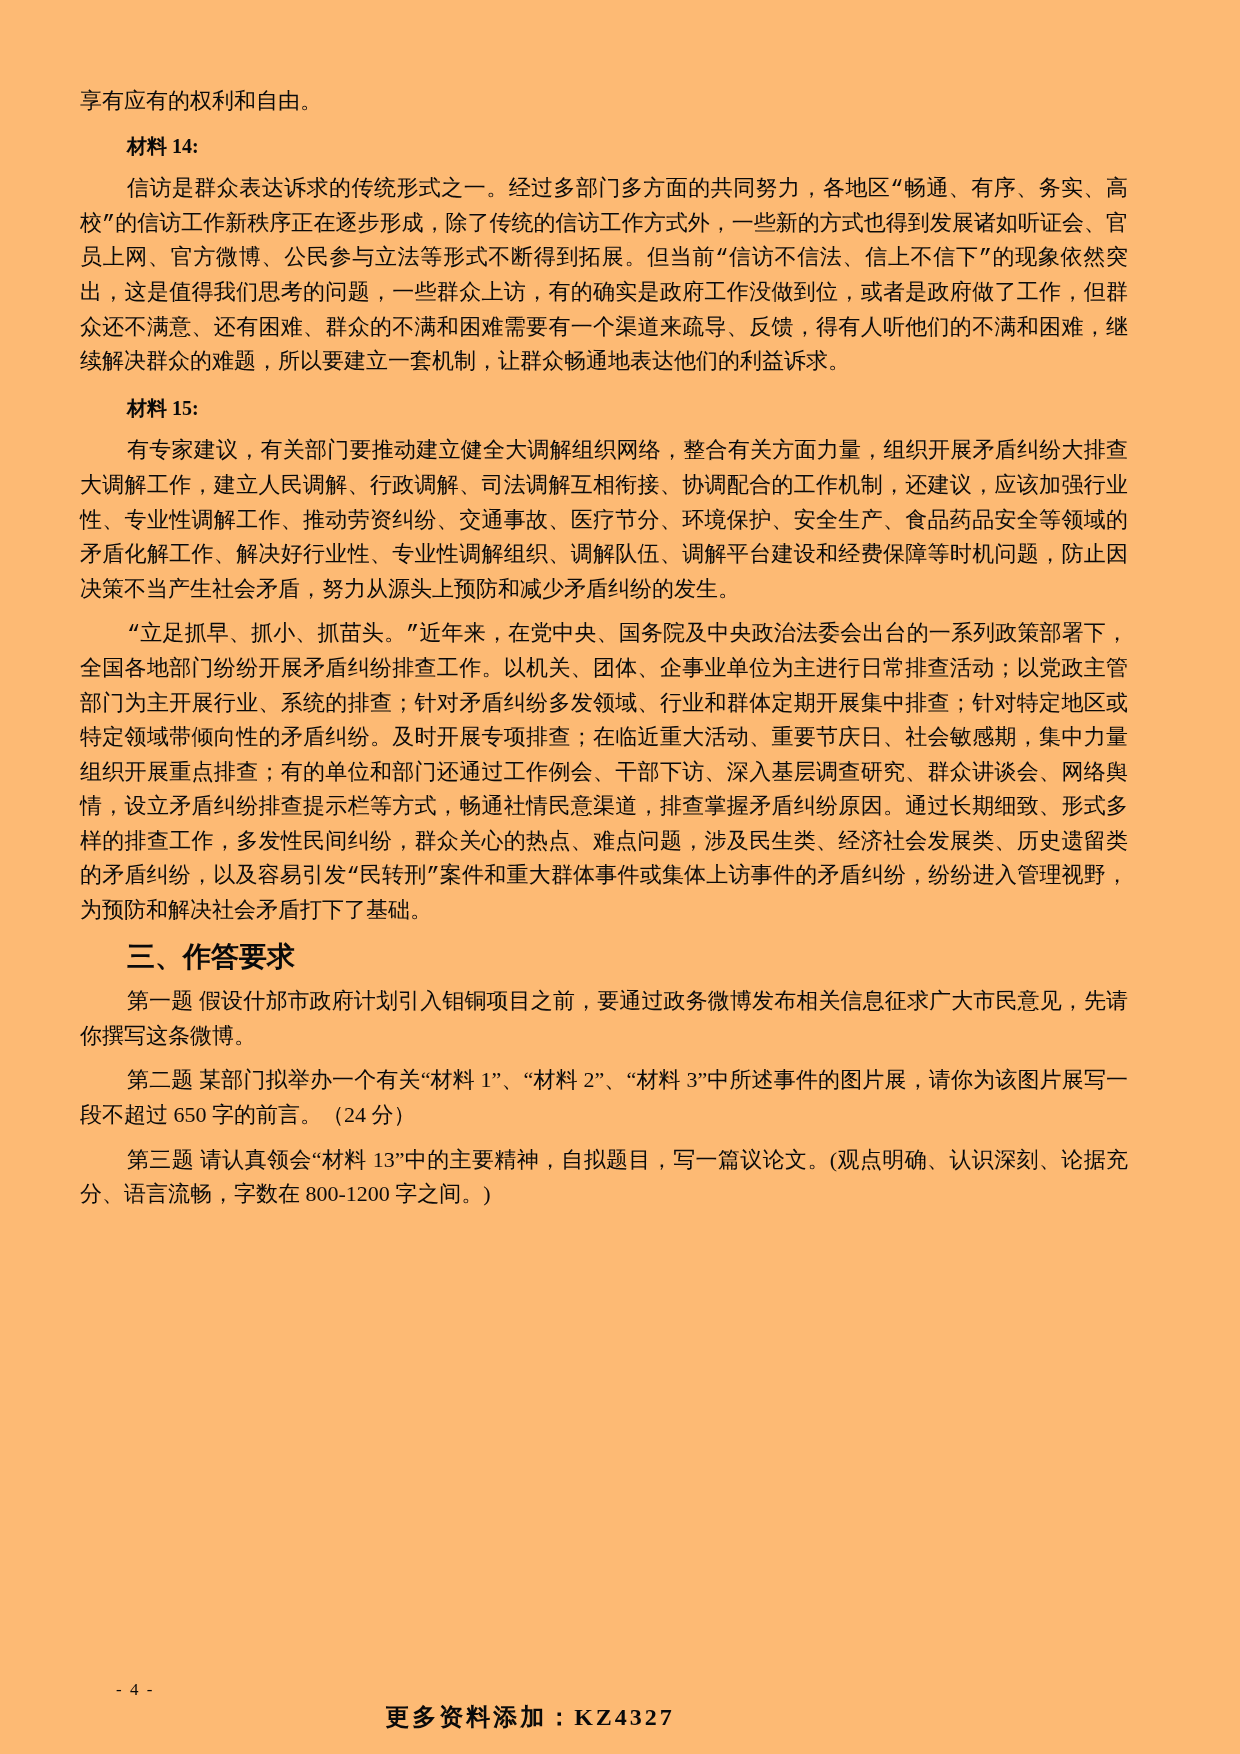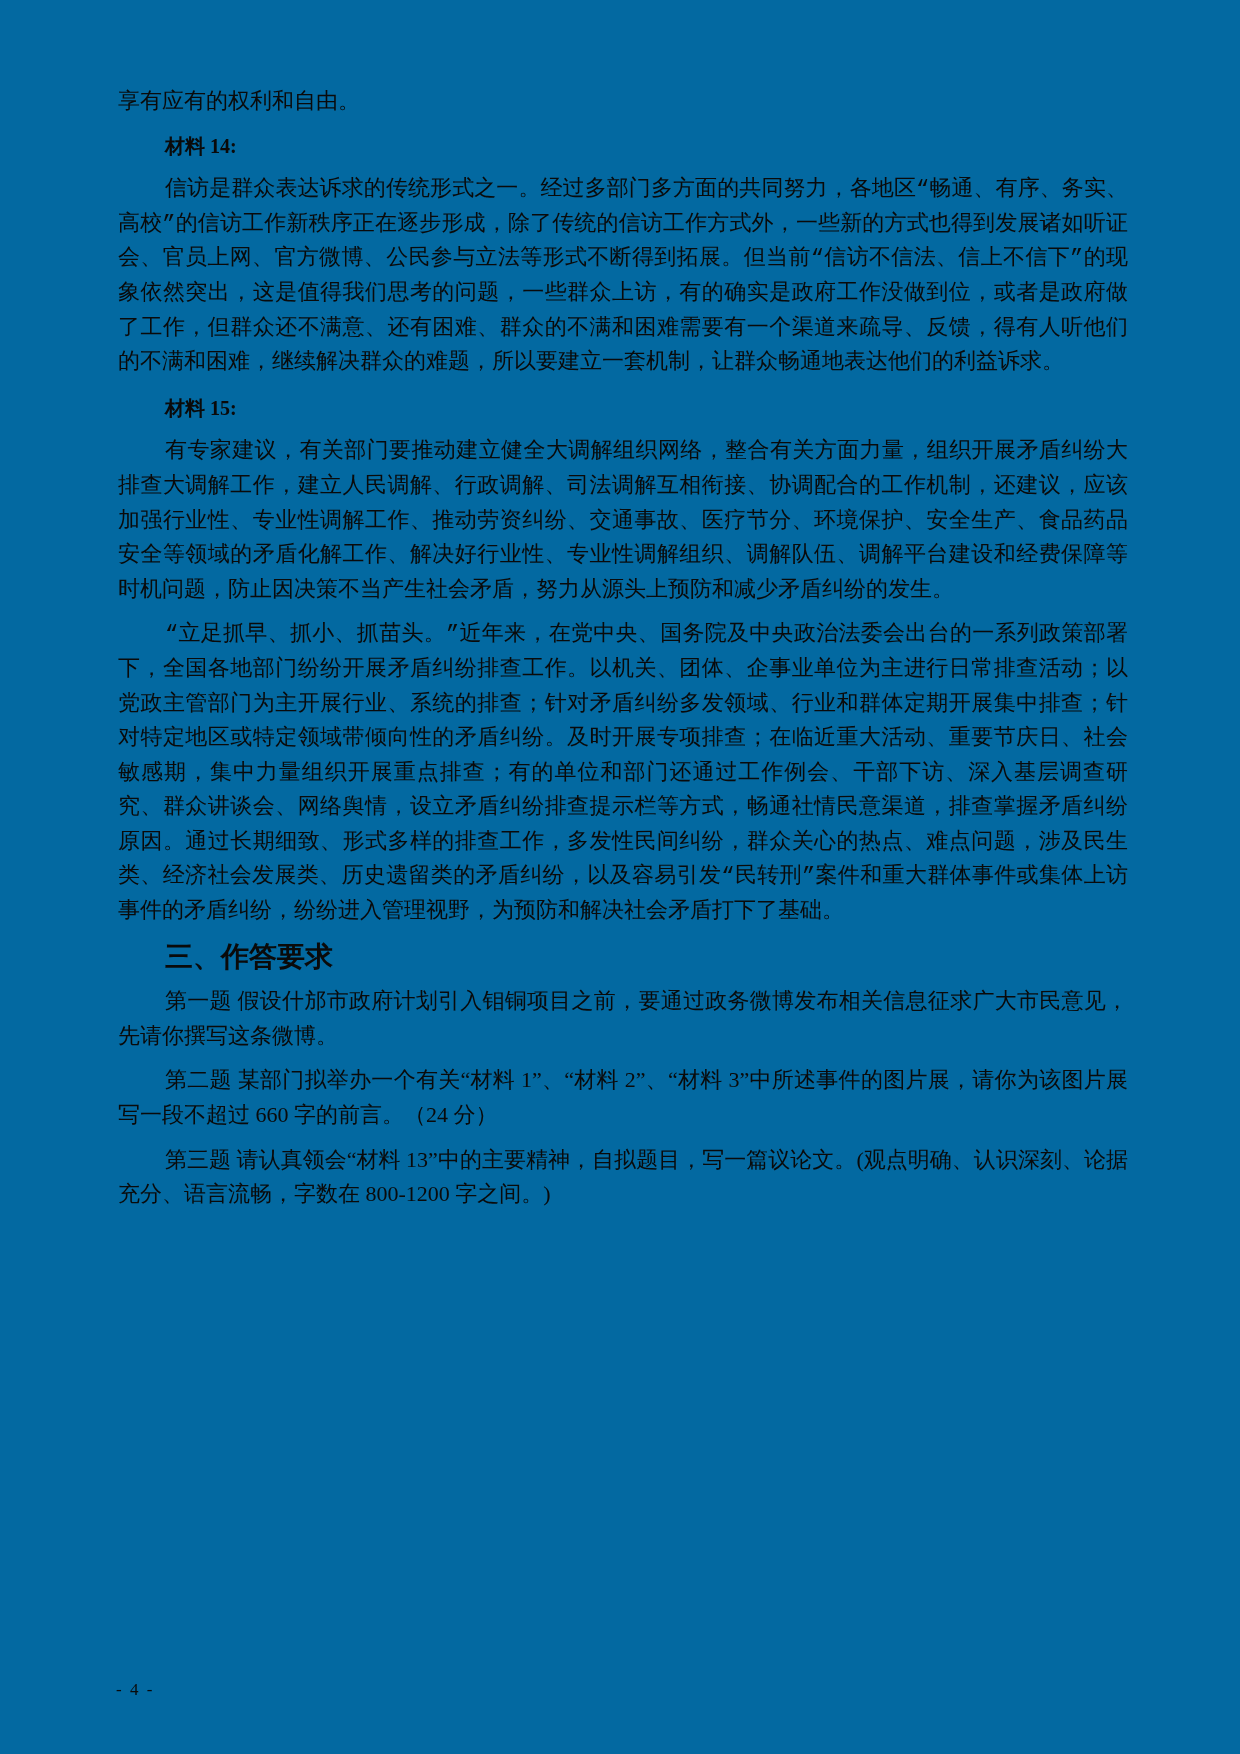--- a/index.html
+++ b/index.html
@@ -1,25 +1,25 @@
 <!DOCTYPE html>
 <html lang="zh"><head>
 <meta charset="utf-8">
 <style>
   html,body { margin:0; padding:0; background:#ffffff; }
   .page {
     position:relative;
     width:1240px; height:1754px;
-    background:#0369a1;
+    background:#fdba74;
     color:#0a0a0a;
     font-family:"Liberation Serif","DejaVu Serif",serif;
     font-size:22px;
     line-height:34.6px;
     box-sizing:border-box;
-    padding:84px 112px 0 118px;
+    padding:84px 112px 0 80px;
     overflow:hidden;
   }
   p.cont { margin:0 0 10px 0; }
   h3.mat-heading {
     font-size:20px; line-height:34.6px;
     font-weight:700; margin:0 0 10px 0;
     text-indent:47px;
   }
   p.body-para {
     margin:8px 0 10px 0;
@@ -59,18 +59,19 @@
   <p class="body-para">信访是群众表达诉求的传统形式之一。经过多部门多方面的共同努力，各地区“畅通、有序、务实、高校”的信访工作新秩序正在逐步形成，除了传统的信访工作方式外，一些新的方式也得到发展诸如听证会、官员上网、官方微博、公民参与立法等形式不断得到拓展。但当前“信访不信法、信上不信下”的现象依然突出，这是值得我们思考的问题，一些群众上访，有的确实是政府工作没做到位，或者是政府做了工作，但群众还不满意、还有困难、群众的不满和困难需要有一个渠道来疏导、反馈，得有人听他们的不满和困难，继续解决群众的难题，所以要建立一套机制，让群众畅通地表达他们的利益诉求。</p>
 
   <h3 class="mat-heading">材料 15:</h3>
   <p class="body-para">有专家建议，有关部门要推动建立健全大调解组织网络，整合有关方面力量，组织开展矛盾纠纷大排查大调解工作，建立人民调解、行政调解、司法调解互相衔接、协调配合的工作机制，还建议，应该加强行业性、专业性调解工作、推动劳资纠纷、交通事故、医疗节分、环境保护、安全生产、食品药品安全等领域的矛盾化解工作、解决好行业性、专业性调解组织、调解队伍、调解平台建设和经费保障等时机问题，防止因决策不当产生社会矛盾，努力从源头上预防和减少矛盾纠纷的发生。</p>
 
   <p class="body-para">“立足抓早、抓小、抓苗头。”近年来，在党中央、国务院及中央政治法委会出台的一系列政策部署下，全国各地部门纷纷开展矛盾纠纷排查工作。以机关、团体、企事业单位为主进行日常排查活动；以党政主管部门为主开展行业、系统的排查；针对矛盾纠纷多发领域、行业和群体定期开展集中排查；针对特定地区或特定领域带倾向性的矛盾纠纷。及时开展专项排查；在临近重大活动、重要节庆日、社会敏感期，集中力量组织开展重点排查；有的单位和部门还通过工作例会、干部下访、深入基层调查研究、群众讲谈会、网络舆情，设立矛盾纠纷排查提示栏等方式，畅通社情民意渠道，排查掌握矛盾纠纷原因。通过长期细致、形式多样的排查工作，多发性民间纠纷，群众关心的热点、难点问题，涉及民生类、经济社会发展类、历史遗留类的矛盾纠纷，以及容易引发“民转刑”案件和重大群体事件或集体上访事件的矛盾纠纷，纷纷进入管理视野，为预防和解决社会矛盾打下了基础。</p>
 
   <h3 class="sec-heading">三、作答要求</h3>
 
   <p class="question"><span class="b">第一题 假设什邡市政府计划引入钼铜项目之前，要通过政务微博发布相关信息征求广大市民意见，先请你撰写这条微博。</span></p>
-  <p class="question"><span class="b">第二题</span><span> 某部门拟举办一个有关“材料 </span><span class="b">1</span><span>”、“材料 </span><span class="b">2</span><span>”、“材料 </span><span class="b">3</span><span>”中所述事件的图片展，请你为该图片展写一段不超过 </span><span class="b">660</span><span> 字的前言。（</span><span class="b">24</span><span> 分）</span></p>
+  <p class="question"><span class="b">第二题</span><span> 某部门拟举办一个有关“材料 </span><span class="b">1</span><span>”、“材料 </span><span class="b">2</span><span>”、“材料 </span><span class="b">3</span><span>”中所述事件的图片展，请你为该图片展写一段不超过 </span><span class="b">650</span><span> 字的前言。（</span><span class="b">24</span><span> 分）</span></p>
   <p class="question"><span class="b">第三题</span><span> 请认真领会“材料 </span><span class="b">13</span><span>”中的主要精神，自拟题目，写一篇议论文。(观点明确、认识深刻、论据充分、语言流畅，字数在 </span><span class="b">800-1200</span><span> 字之间。)</span></p>
 
   <div class="footer-pagenum">- 4 -</div>
+  <div class="footer-note">更多资料添加：KZ4327</div>
 
 </div>
 
 </body></html>

